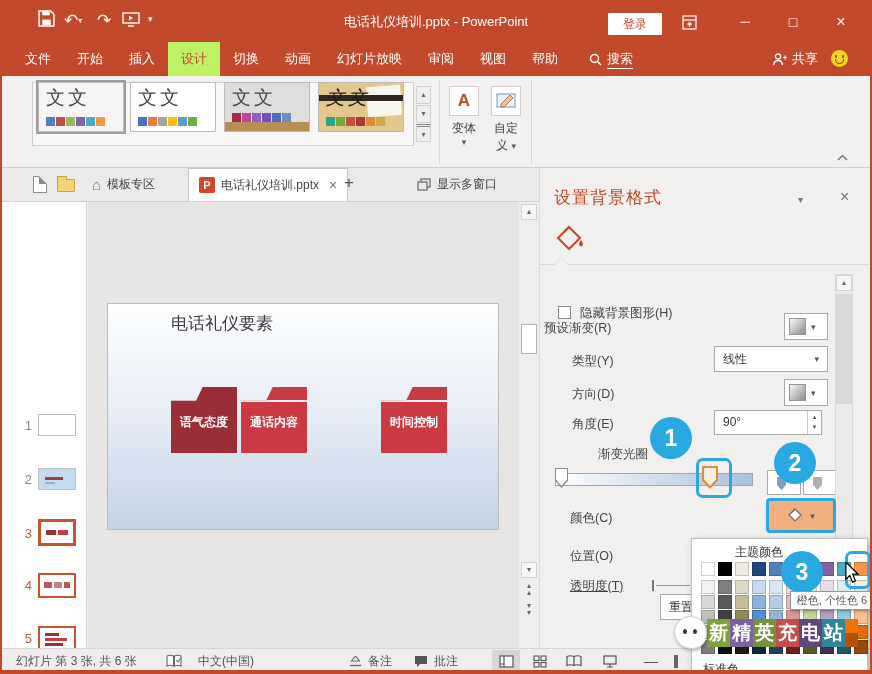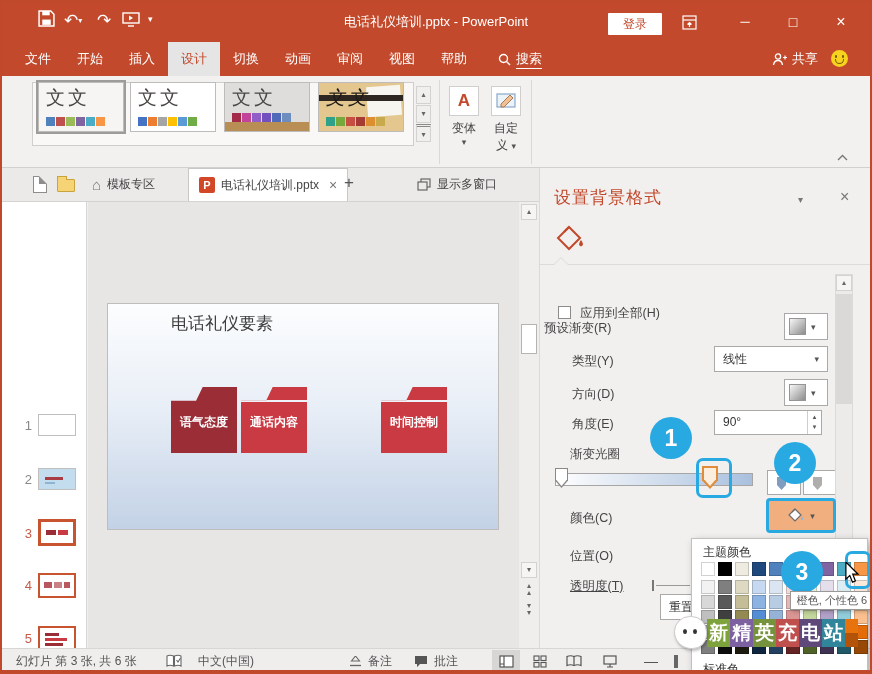--- a/index.html
+++ b/index.html
@@ -10,21 +10,21 @@
   
   #titlebar{left:0;top:0;width:868px;height:40px;background:#C2492B;color:#fff;}
   .qat{color:#fff;font-size:15px;}
   .wbtn{color:#fff;font-size:13px;text-align:center;width:30px;height:22px;line-height:22px;}
   #signin{background:#fff;color:#C2492B;font-size:12px;text-align:center;line-height:22px;border-radius:1px;}
   #wtitle{width:868px;text-align:center;font-size:13px;line-height:40px;color:#fff;}
 
   
   #menubar{left:0;top:40px;width:868px;height:34px;background:#C2492B;display:flex;align-items:stretch;padding-left:10px;}
   .rtab{color:#fff;font-size:13px;line-height:34px;padding:0 13px;white-space:nowrap;}
-  .rtab.active{background:#e5e5e5;color:#C2492B;}
+  .rtab.active{background:#bef264;color:#C2492B;}
   #searchtab{display:flex;align-items:center;gap:5px;color:#fff;font-size:13px;padding:0 12px;margin-left:6px;}
   #shar{right:52px;top:40px;height:34px;display:flex;align-items:center;gap:5px;color:#fff;font-size:13px;}
   #smiley{right:22px;top:48px;width:17px;height:17px;border-radius:50%;background:#F7D21E;}
   #smiley i{position:absolute;width:2px;height:3px;background:#7a5b00;top:5px;border-radius:1px;}
   #smiley u{position:absolute;left:4px;right:4px;bottom:3px;height:5px;border:1.5px solid #7a5b00;border-top:none;border-radius:0 0 8px 8px;}
 
   
   #ribbon{left:0;top:74px;width:868px;height:92px;background:#F3F1F0;border-bottom:1px solid #D2D0CE;}
   #galframe{left:30px;top:6px;width:382px;height:64px;background:#FAF8F7;border:1px solid #D0CECC;}
   .thumbTheme{position:absolute;top:6px;width:86px;height:50px;background:#fff;border:1px solid #BEBCBA;overflow:hidden;}
@@ -140,20 +140,21 @@
     <div class="abs wbtn" style="left:824px;top:9px;font-size:16px;">×</div>
   </div>
 
   <div class="abs" id="menubar">
     <div class="rtab">文件</div>
     <div class="rtab">开始</div>
     <div class="rtab">插入</div>
     <div class="rtab active">设计</div>
     <div class="rtab">切换</div>
     <div class="rtab">动画</div>
+    <div class="rtab">幻灯片放映</div>
     <div class="rtab">审阅</div>
     <div class="rtab">视图</div>
     <div class="rtab">帮助</div>
     <div id="searchtab">
       <span>
           <svg width="13" height="13" viewBox="0 0 13 13">
             <circle cx="5.5" cy="5.5" r="4" fill="none" stroke="#fff" stroke-width="1.4"></circle>
             <path d="M8.5 8.5l3.5 3.5" stroke="#fff" stroke-width="1.4"></path>
           </svg>
         </span>
@@ -341,21 +342,21 @@
     <svg width="32" height="32" viewBox="0 0 32 32">
         <path d="M15 5 L26 16 L15 27 L4 16 Z" fill="none" stroke="#C2492B" stroke-width="2"></path>
         <path d="M15 5 L10 10" stroke="#C2492B" stroke-width="2"></path>
         <path d="M27 18 q4 5 0 6.5 q-4 -1.5 0 -6.5" fill="#C2492B"></path>
       </svg>
   </div>
   <div class="abs" style="left:538px;top:262px;width:332px;height:1px;background:#DDDBD9;"></div>
   <div class="abs" style="left:552px;top:256px;width:0;height:0;border-left:7px solid transparent;border-right:7px solid transparent;border-bottom:7px solid #F2F0EF;filter:drop-shadow(0 -1px 0 #DDDBD9);"></div>
 
   <div class="abs" style="left:556px;top:304px;width:13px;height:13px;background:#fff;border:1px solid #8D8B89;"></div>
-  <div class="abs panelbl" style="left:578px;top:303px;">应用到全部(H)</div>
+  <div class="abs panelbl" style="left:578px;top:303px;">隐藏背景图形(H)</div>
 
   <div class="abs panelbl" style="left:542px;top:318px;">预设渐变(R)</div>
   <div class="abs combo" style="left:782px;top:311px;width:44px;height:27px;display:flex;align-items:center;gap:5px;padding-left:4px;">
     <span class="gradsw"></span>
       <span class="caret">▾</span>
   </div>
 
   <div class="abs panelbl" style="left:570px;top:351px;">类型(Y)</div>
   <div class="abs combo" style="left:712px;top:344px;width:114px;height:26px;line-height:24px;padding-left:8px;">
     <span>线性</span>
@@ -370,21 +371,21 @@
 
   <div class="abs panelbl" style="left:570px;top:414px;">角度(E)</div>
   <div class="abs combo" style="left:712px;top:408px;width:108px;height:25px;line-height:23px;padding-left:8px;">
     <span>90°</span>
     <span style="position:absolute;right:0;top:0;width:14px;height:100%;border-left:1px solid #CFCDCB;text-align:center;">
       <span class="caret" style="display:block;font-size:7px;line-height:11px;">▴</span>
       <span class="caret" style="display:block;font-size:7px;line-height:10px;">▾</span>
     </span>
   </div>
 
-  <div class="abs panelbl" style="left:568px;top:444px;">渐变光圈</div>
+  <div class="abs panelbl" style="left:596px;top:444px;">渐变光圈</div>
   <div class="abs" style="left:553px;top:471px;width:198px;height:13px;background:linear-gradient(to right,#FEFEFE,#A9C0DE);border:1px solid #A8A6A4;"></div>
   <div class="abs stopPent" style="left:553px;top:466px;width:13px;height:20px;background:#8A8886;">
     <div class="stopPent" style="position:absolute;left:1px;top:1px;width:11px;height:17px;background:#fff;"></div>
   </div>
   <div class="abs stopPent" style="left:700px;top:464px;width:16px;height:23px;background:#DF8C3C;">
     <div class="stopPent" style="position:absolute;left:2px;top:2px;width:12px;height:18px;background:#FBEEDF;"></div>
   </div>
   <div class="abs btn" style="left:765px;top:468px;width:34px;height:25px;">
     <div class="stopPent" style="position:absolute;left:9px;top:6px;width:9px;height:13px;background:#7F9DBF;"></div>
   </div>
@@ -413,21 +414,21 @@
 
   <div class="abs" id="panescroll"></div>
   <div class="abs scbtn" style="left:834px;top:273px;">▴</div>
   <div class="abs" id="panethumb"></div>
 
   <div class="abs hlrect" style="left:694px;top:456px;width:36px;height:40px;"></div>
   <div class="abs callout" style="left:648px;top:415px;">1</div>
   <div class="abs callout" style="left:772px;top:440px;">2</div>
 
   <div class="abs" id="dropdown">
-    <div class="hd" style="top:5px;">主题颜色</div>
+    <div class="hd" style="top:5px;margin-left:32px;">主题颜色</div>
     <div id="themegrid">
         <div class="crow" style="margin-bottom: 4px;">
           <div class="cell" style="background: rgb(255, 255, 255);"></div>
           <div class="cell" style="background: rgb(0, 0, 0);"></div>
           <div class="cell" style="background: rgb(238, 236, 225);"></div>
           <div class="cell" style="background: rgb(31, 73, 125);"></div>
           <div class="cell" style="background: rgb(79, 129, 189);"></div>
           <div class="cell" style="background: rgb(192, 80, 77);"></div>
           <div class="cell" style="background: rgb(155, 187, 89);"></div>
           <div class="cell" style="background: rgb(128, 100, 162);"></div>

